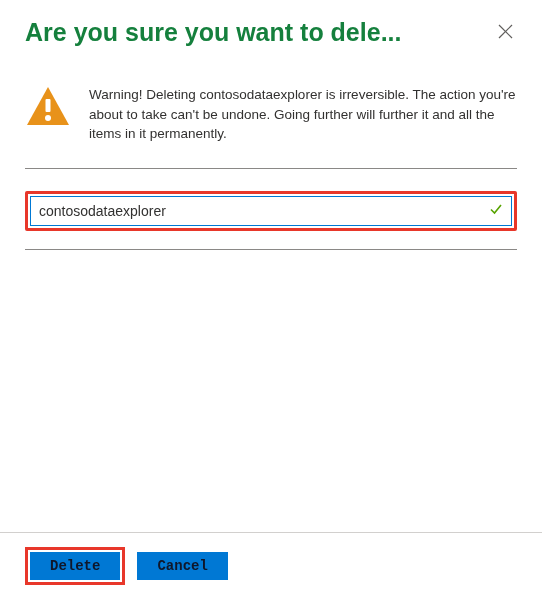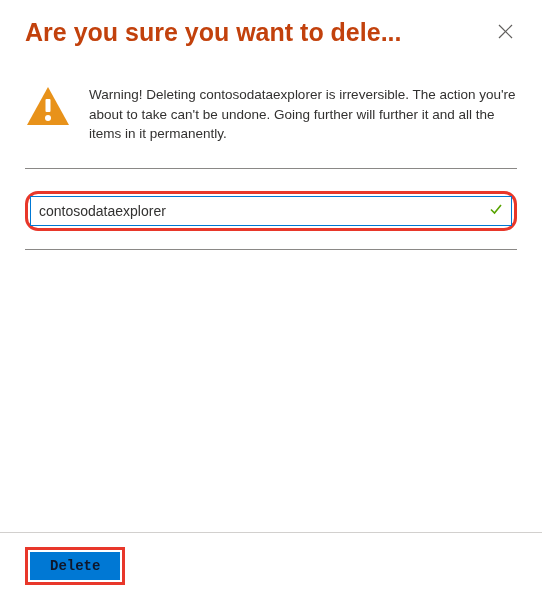--- a/index.html
+++ b/index.html
@@ -17,21 +17,21 @@
     }
     .header {
       display: flex;
       align-items: center;
       justify-content: space-between;
       padding: 18px 25px 10px 25px;
     }
     .title {
       font-size: 25px;
       font-weight: 600;
-      color: #c2410c;
+      color: #15803d;
       white-space: nowrap;
       overflow: hidden;
       text-overflow: ellipsis;
       max-width: 420px;
     }
     .close-btn {
       cursor: pointer;
       font-size: 18px;
       font-weight: 400;
       color: #605e5c;
@@ -57,21 +57,21 @@
       line-height: 1.45;
       color: #323130;
     }
     .input-section {
       padding: 22px 0 18px 0;
       border-bottom: 1px solid #8a8886;
     }
     .input-highlight {
       border: 3px solid #e8372a;
       padding: 2px;
-      border-radius: 13px;
+      border-radius: 2px;
     }
     .input-wrapper {
       border: 1px solid #0078d4;
       position: relative;
       display: flex;
       align-items: center;
       background: #fff;
     }
     .confirm-input {
       width: 100%;
@@ -159,13 +159,16 @@
         </span>
       </div>
     </div>
   </div>
 </div>
 
 <div class="footer">
   <span class="btn-highlight">
     <button class="btn">Delete</button>
   </span>
+  <span class="btn-plain-wrapper">
+    <button class="btn">Cancel</button>
+  </span>
 </div>
 
 </body></html>

